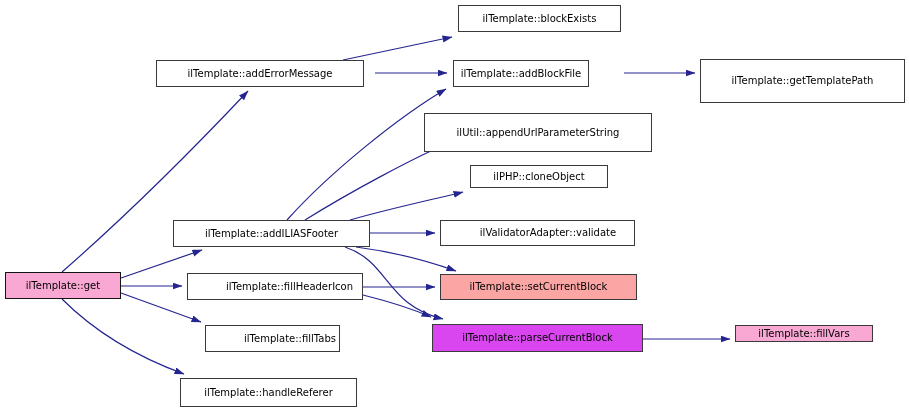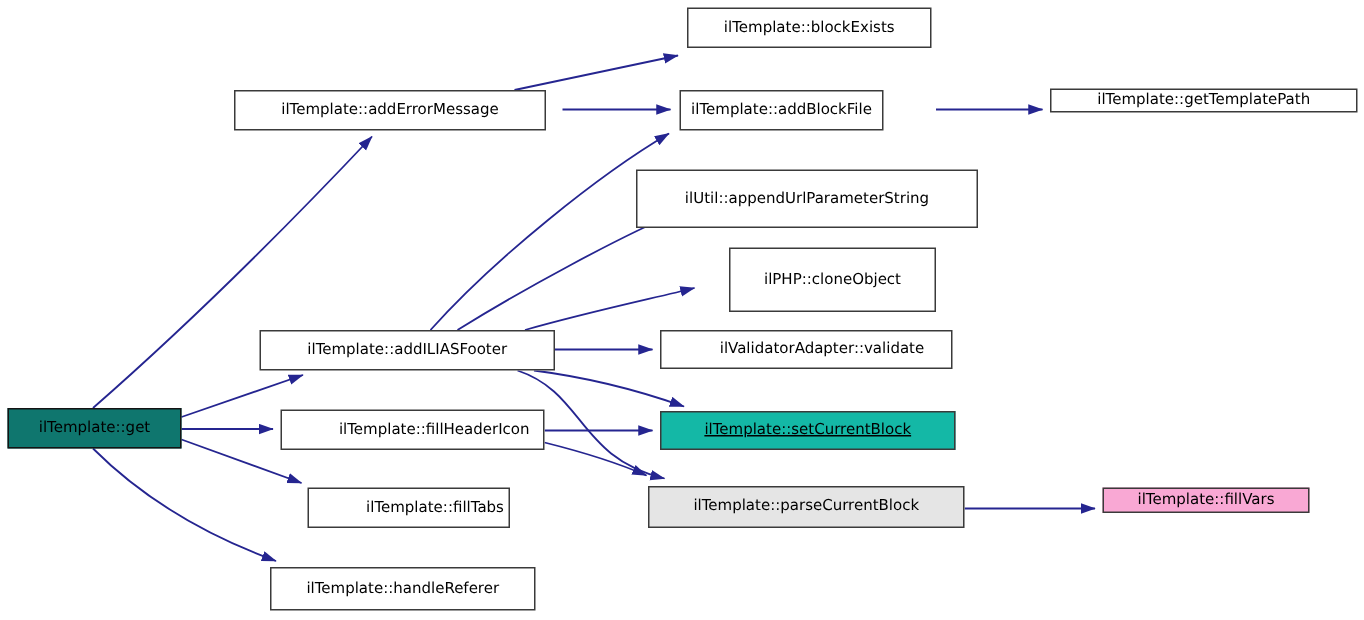--- a/index.html
+++ b/index.html
@@ -69,29 +69,29 @@
         <path class="edge" d="M350,220 C392,208 435,199 463,192" stroke="#252590" marker-end="url(#arrowhead)"></path>
         <path class="edge" d="M370,233 L435,233" stroke="#252590" marker-end="url(#arrowhead)"></path>
         <path class="edge" d="M356,247 C395,252 425,260 456,271" stroke="#252590" marker-end="url(#arrowhead)"></path>
         <path class="edge" d="M345,247 C390,262 385,305 443,319" stroke="#252590" marker-end="url(#arrowhead)"></path>
         <path class="edge" d="M363,287 L435,287" stroke="#252590" marker-end="url(#arrowhead)"></path>
         <path class="edge" d="M363,295 C395,303 415,310 431,317" stroke="#252590" marker-end="url(#arrowhead)"></path>
         <path class="edge" d="M643,339 L730,339" stroke="#252590" marker-end="url(#arrowhead)"></path>
       </g>
   </svg>
   <div id="nodes-layer">
-      <div class="graph-node highlighted" style="left: 5px; top: 272px; width: 116px; height: 27px; color: rgb(0, 0, 0); background: #0f766e; border-color: rgb(20, 20, 20);">ilTemplate::get</div>
+      <div class="graph-node highlighted" style="left: 5px; top: 272px; width: 116px; height: 27px; color: rgb(0, 0, 0); background: #f9a8d4; border-color: rgb(20, 20, 20);">ilTemplate::get</div>
       <div class="graph-node" style="left: 156px; top: 60px; width: 208px; height: 27px; color: rgb(0, 0, 0); background: rgb(255, 255, 255); border-color: rgb(58, 58, 58);">ilTemplate::addErrorMessage</div>
       <div class="graph-node" style="left: 458px; top: 5px; width: 163px; height: 27px; color: rgb(0, 0, 0); background: rgb(255, 255, 255); border-color: rgb(58, 58, 58);">ilTemplate::blockExists</div>
       <div class="graph-node" style="left: 453px; top: 60px; width: 136px; height: 27px; color: rgb(0, 0, 0); background: rgb(255, 255, 255); border-color: rgb(58, 58, 58);">ilTemplate::addBlockFile</div>
-      <div class="graph-node" style="left: 700px; top: 59px; width: 205px; height: 16px; color: rgb(0, 0, 0); background: rgb(255, 255, 255); border-color: rgb(58, 58, 58);">ilTemplate::getTemplatePath</div>
+      <div class="graph-node" style="left: 700px; top: 59px; width: 205px; height: 44px; color: rgb(0, 0, 0); background: rgb(255, 255, 255); border-color: rgb(58, 58, 58);">ilTemplate::getTemplatePath</div>
       <div class="graph-node" style="left: 424px; top: 113px; width: 228px; height: 39px; color: rgb(0, 0, 0); background: rgb(255, 255, 255); border-color: rgb(58, 58, 58);">ilUtil::appendUrlParameterString</div>
-      <div class="graph-node" style="left: 486px; top: 165px; width: 138px; height: 43px; color: rgb(0, 0, 0); background: rgb(255, 255, 255); border-color: rgb(58, 58, 58);">ilPHP::cloneObject</div>
+      <div class="graph-node" style="left: 470px; top: 165px; width: 138px; height: 23px; color: rgb(0, 0, 0); background: rgb(255, 255, 255); border-color: rgb(58, 58, 58);">ilPHP::cloneObject</div>
       <div class="graph-node" style="left: 173px; top: 220px; width: 197px; height: 27px; color: rgb(0, 0, 0); background: rgb(255, 255, 255); border-color: rgb(58, 58, 58);">ilTemplate::addILIASFooter</div>
       <div class="graph-node" style="left: 440px; top: 220px; width: 195px; height: 26px; color: rgb(0, 0, 0); background: rgb(255, 255, 255); border-color: rgb(58, 58, 58); padding-left: 21px;">ilValidatorAdapter::validate</div>
       <div class="graph-node" style="left: 187px; top: 273px; width: 176px; height: 27px; color: rgb(0, 0, 0); background: rgb(255, 255, 255); border-color: rgb(58, 58, 58); padding-left: 29px;">ilTemplate::fillHeaderIcon</div>
-      <div class="graph-node" style="left: 440px; top: 274px; width: 197px; height: 26px; color: rgb(0, 0, 0); background: #14b8a6; border-color: rgb(58, 58, 58); text-decoration: underline;">ilTemplate::setCurrentBlock</div>
+      <div class="graph-node" style="left: 440px; top: 274px; width: 197px; height: 26px; color: rgb(0, 0, 0); background: #fca5a5; border-color: rgb(58, 58, 58);">ilTemplate::setCurrentBlock</div>
       <div class="graph-node" style="left: 205px; top: 325px; width: 135px; height: 27px; color: rgb(0, 0, 0); background: rgb(255, 255, 255); border-color: rgb(58, 58, 58); padding-left: 35px;">ilTemplate::fillTabs</div>
-      <div class="graph-node" style="left: 432px; top: 324px; width: 211px; height: 28px; color: rgb(0, 0, 0); background: #e5e5e5; border-color: rgb(58, 58, 58);">ilTemplate::parseCurrentBlock</div>
+      <div class="graph-node" style="left: 432px; top: 324px; width: 211px; height: 28px; color: rgb(0, 0, 0); background: #d946ef; border-color: rgb(58, 58, 58);">ilTemplate::parseCurrentBlock</div>
       <div class="graph-node" style="left: 735px; top: 325px; width: 138px; height: 17px; color: rgb(0, 0, 0); background: #f9a8d4; border-color: rgb(58, 58, 58);">ilTemplate::fillVars</div>
       <div class="graph-node" style="left: 180px; top: 378px; width: 177px; height: 29px; color: rgb(0, 0, 0); background: rgb(255, 255, 255); border-color: rgb(58, 58, 58);">ilTemplate::handleReferer</div>
     </div>
 </div>
 
 </body></html>

